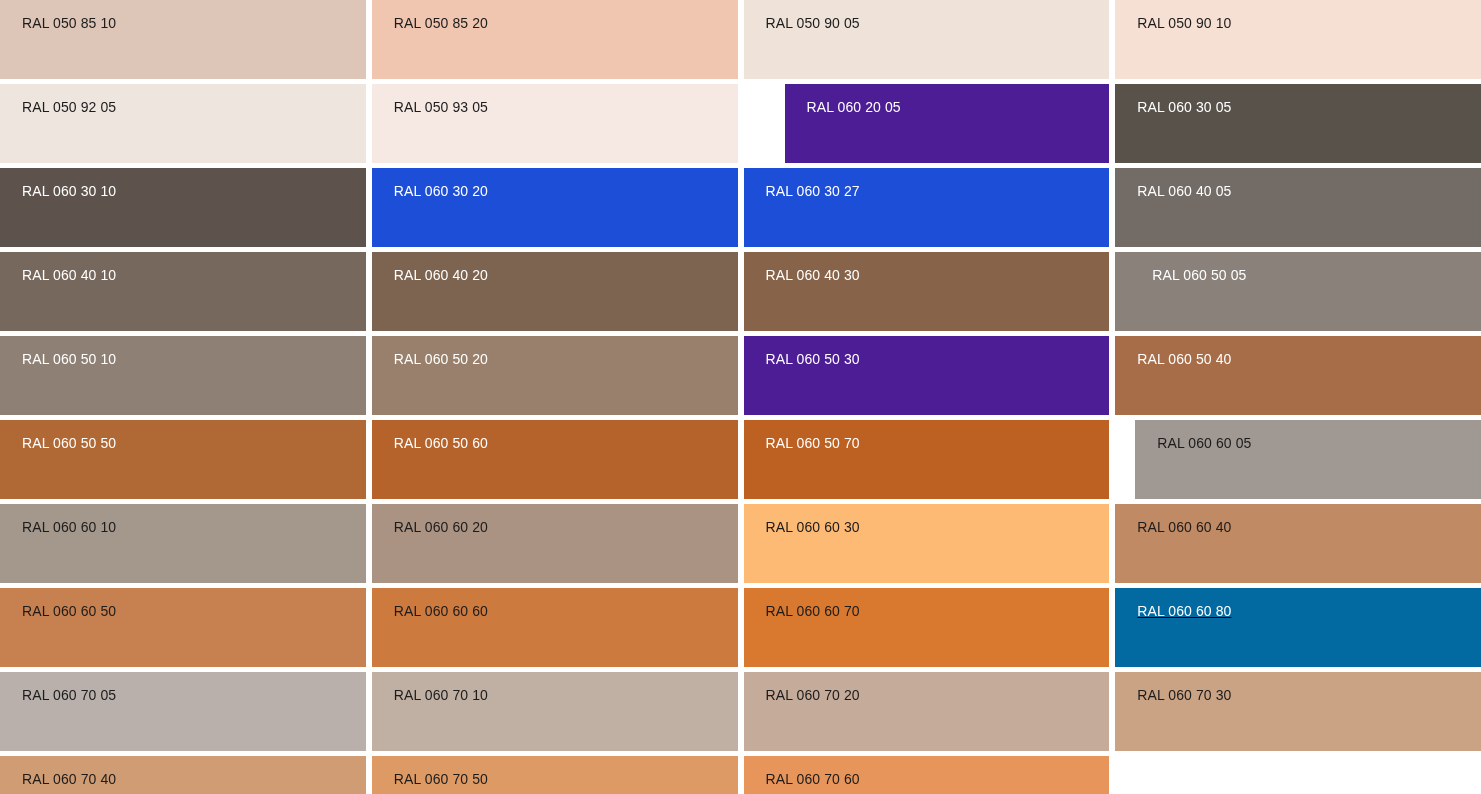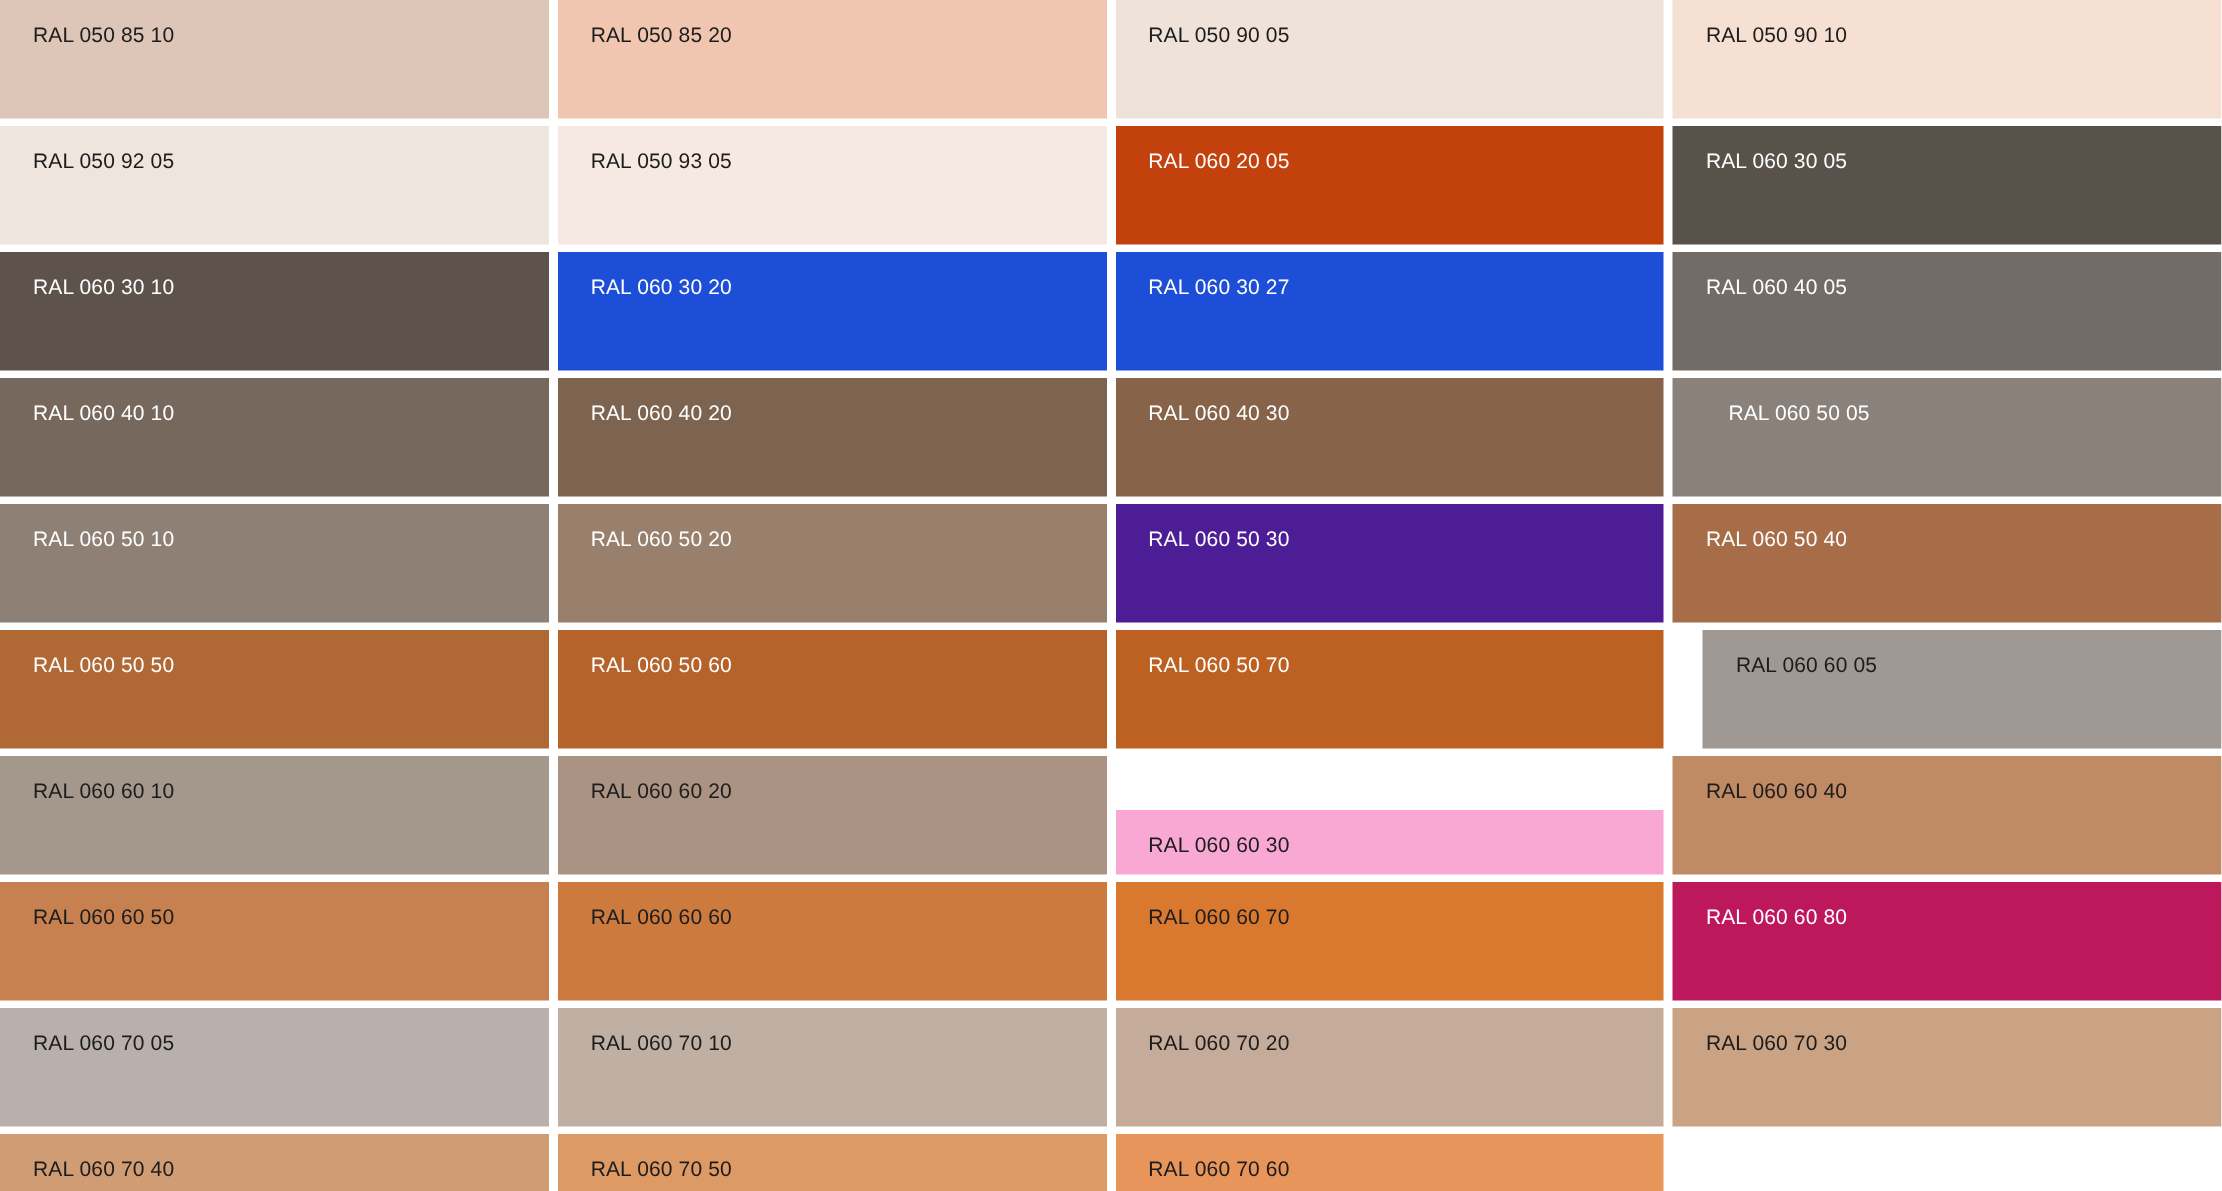--- a/index.html
+++ b/index.html
@@ -54,21 +54,21 @@
     </div>
     <div class="swatch dark-text" style="background-color: rgb(246, 224, 212);">
       <span class="swatch-label">RAL 050 90 10</span>
     </div>
     <div class="swatch dark-text" style="background-color: rgb(238, 229, 223);">
       <span class="swatch-label">RAL 050 92 05</span>
     </div>
     <div class="swatch dark-text" style="background-color: rgb(246, 232, 226);">
       <span class="swatch-label">RAL 050 93 05</span>
     </div>
-    <div class="swatch light-text" style="background-color: #c2410c;">
+    <div class="swatch light-text" style="background-color: #4c1d95; margin-left: 41px;">
       <span class="swatch-label">RAL 060 20 05</span>
     </div>
     <div class="swatch light-text" style="background-color: rgb(88, 82, 75);">
       <span class="swatch-label">RAL 060 30 05</span>
     </div>
     <div class="swatch light-text" style="background-color: rgb(93, 83, 76);">
       <span class="swatch-label">RAL 060 30 10</span>
     </div>
     <div class="swatch light-text" style="background-color: #1d4ed8;">
       <span class="swatch-label">RAL 060 30 20</span>
@@ -114,36 +114,36 @@
     </div>
     <div class="swatch dark-text" style="background-color: rgb(160, 152, 146); margin-left: 20px;">
       <span class="swatch-label">RAL 060 60 05</span>
     </div>
     <div class="swatch dark-text" style="background-color: rgb(164, 152, 140);">
       <span class="swatch-label">RAL 060 60 10</span>
     </div>
     <div class="swatch dark-text" style="background-color: rgb(171, 147, 131);">
       <span class="swatch-label">RAL 060 60 20</span>
     </div>
-    <div class="swatch dark-text" style="background-color: #f9a8d4; margin-top: 36px;">
+    <div class="swatch dark-text" style="background-color: #fdba74;">
       <span class="swatch-label">RAL 060 60 30</span>
     </div>
     <div class="swatch dark-text" style="background-color: rgb(192, 138, 101);">
       <span class="swatch-label">RAL 060 60 40</span>
     </div>
     <div class="swatch dark-text" style="background-color: rgb(199, 128, 79);">
       <span class="swatch-label">RAL 060 60 50</span>
     </div>
     <div class="swatch dark-text" style="background-color: rgb(205, 122, 63);">
       <span class="swatch-label">RAL 060 60 60</span>
     </div>
     <div class="swatch dark-text" style="background-color: rgb(217, 120, 47);">
       <span class="swatch-label">RAL 060 60 70</span>
     </div>
-    <div class="swatch light-text" style="background-color: #be185d;">
+    <div class="swatch light-text" style="background-color: #0369a1; text-decoration: underline;">
       <span class="swatch-label">RAL 060 60 80</span>
     </div>
     <div class="swatch dark-text" style="background-color: rgb(185, 176, 171);">
       <span class="swatch-label">RAL 060 70 05</span>
     </div>
     <div class="swatch dark-text" style="background-color: rgb(192, 176, 163);">
       <span class="swatch-label">RAL 060 70 10</span>
     </div>
     <div class="swatch dark-text" style="background-color: rgb(196, 171, 154);">
       <span class="swatch-label">RAL 060 70 20</span>

